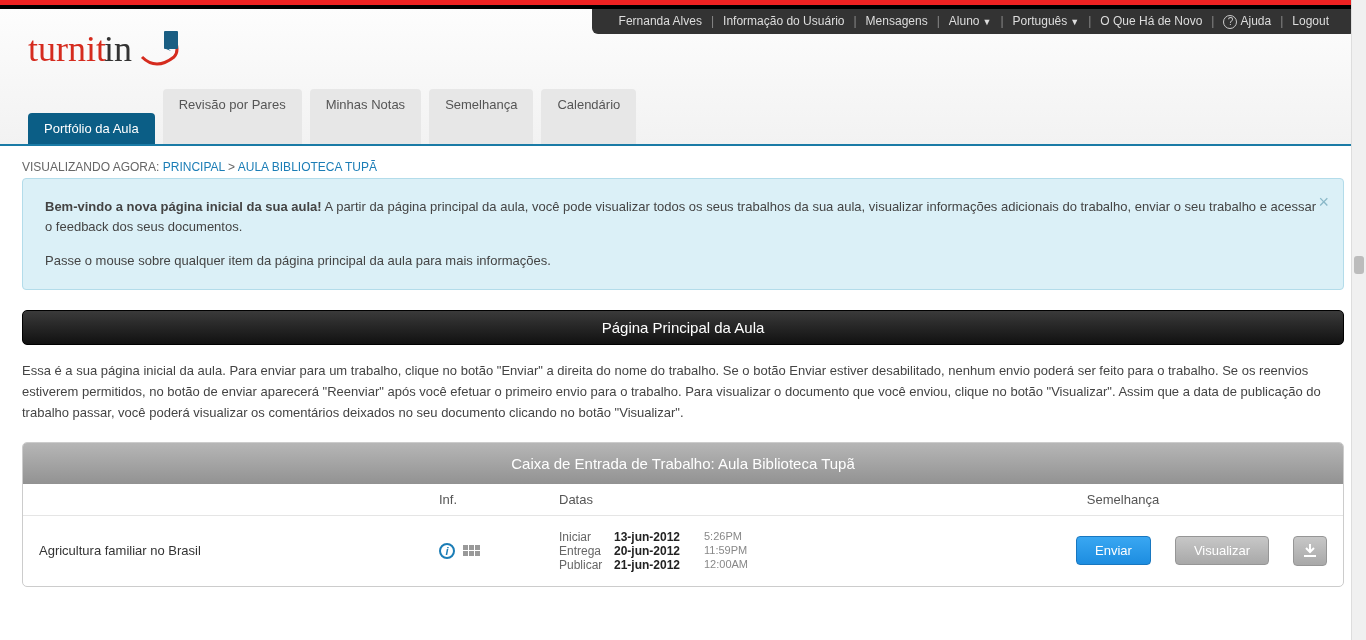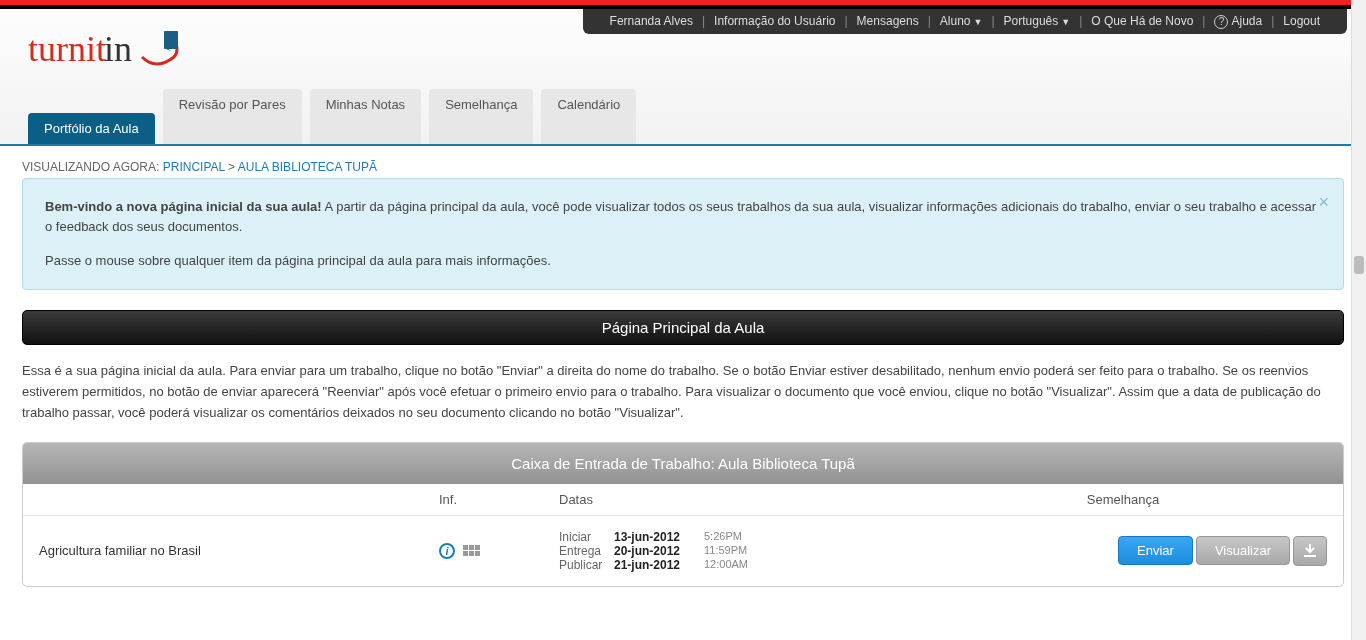--- a/index.html
+++ b/index.html
@@ -7,21 +7,21 @@
 
 .topbar { background: #e22; height: 5px; }
 .blackbar { background: #000; height: 4px; }
 
 .usernav {
   background: #333; color: #ddd; font-size: 12px;
   display: flex; justify-content: flex-end;
   padding: 5px 18px; gap: 0;
   margin: 0 0 0 auto; width: fit-content;
   border-radius: 0 0 6px 6px;
-  position: absolute; right: 19px; top: 9px;
+  position: absolute; right: 10px; top: 9px;
 }
 .usernav a { color: #ddd; text-decoration: none; padding: 0 9px; }
 .sep { color: #888; }
 .dropdown-arrow { font-size: 9px; margin-left: 3px; }
 
 .header-area {
   background: linear-gradient(#fdfdfd, #f2f2f2);
   padding: 18px 22px 0 28px;
   border-bottom: 2px solid #1a7ba6;
 }
@@ -85,21 +85,21 @@
 .grid-icon { display: grid; grid-template-columns: repeat(3,5px); grid-template-rows: repeat(2,5px); gap:1px;}
 .grid-icon span { background:#999; width:5px; height:5px; display:block; }
 .info-circle { width:16px; height:16px; border:2px solid #1b7db6; border-radius:50%; color:#1b7db6; font-size:11px; font-weight:700; display:flex; align-items:center; justify-content:center; font-style: italic;}
 
 .dates-block { font-size: 12px; color: #555; }
 .dates-block .d-row { display: grid; grid-template-columns: 55px 90px 60px; }
 .dates-block .d-label { color: #666; }
 .dates-block .d-date { color: #222; font-weight: 700; }
 .dates-block .d-time { color: #888; font-size: 11px; }
 
-.actions { display: flex; gap: 3px; justify-content: flex-end; align-items:center; }
+.actions { display: flex; gap: 24px; justify-content: flex-end; align-items:center; }
 .btn {
   padding: 6px 18px; border-radius: 4px; border: 1px solid #aaa;
   cursor: pointer; font-size: 13px; color: #555;
   background: linear-gradient(#fff,#e8e8e8);
 }
 .btn-primary {
   background: linear-gradient(#39a7f2,#1d8de0); color: #fff; border-color:#1877c0;
 }
 .btn-visual { background: linear-gradient(#c7c7c7,#a8a8a8); color: #fff; border-color:#969696; }
 .btn-dl {

